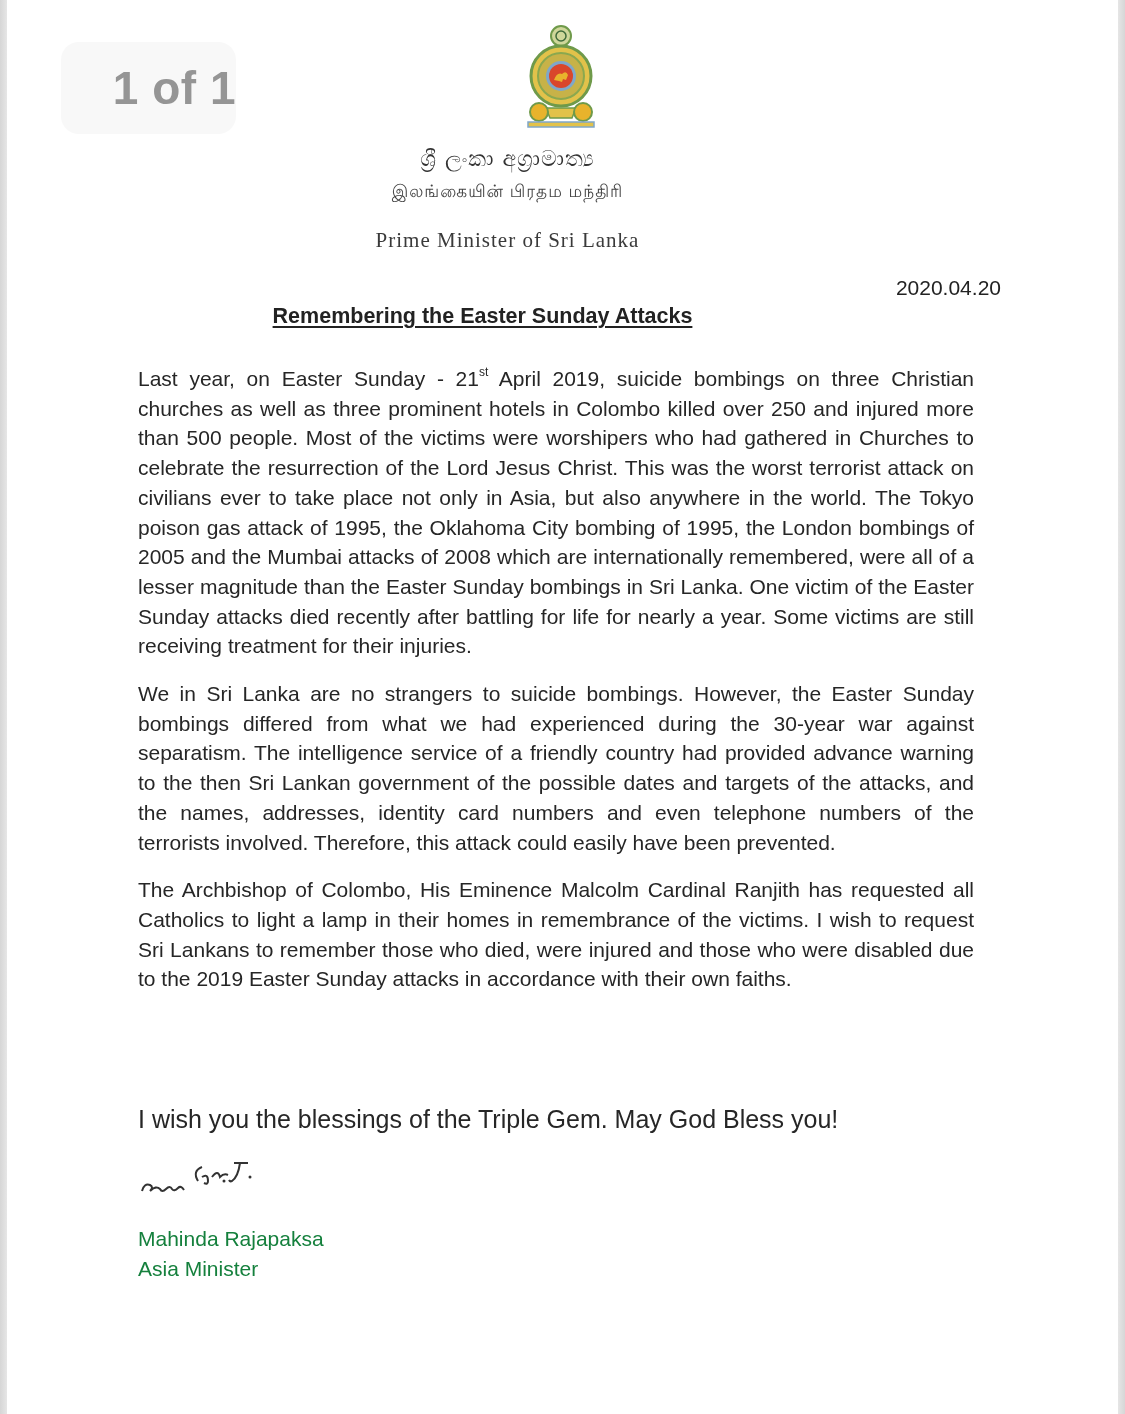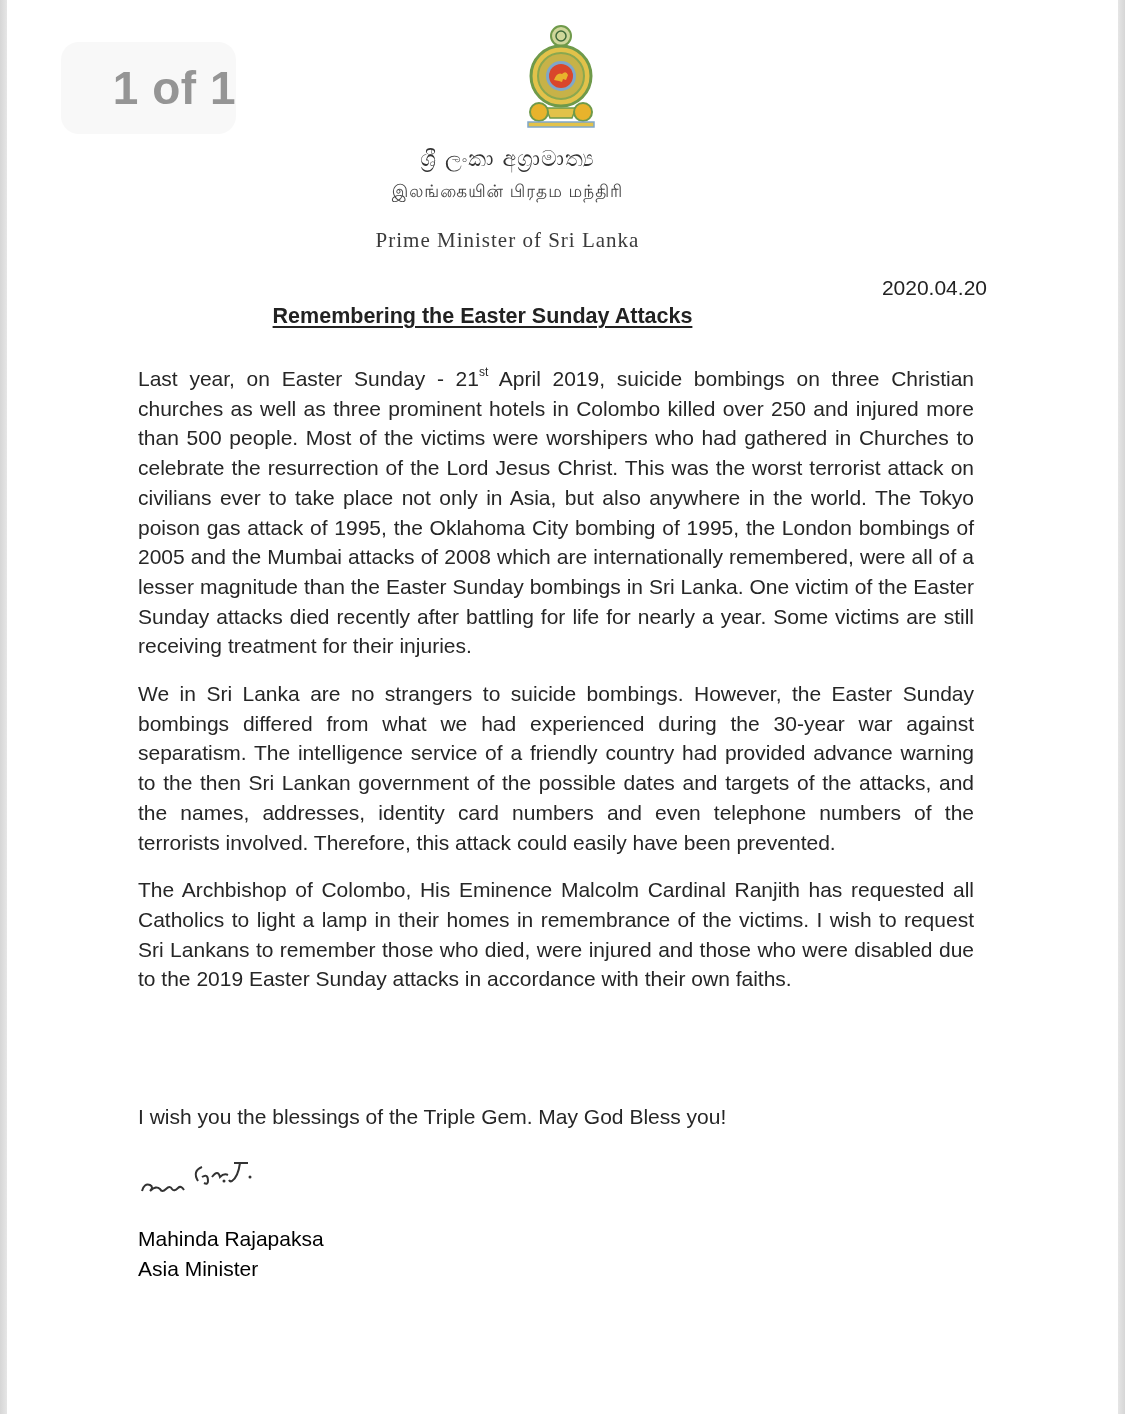--- a/index.html
+++ b/index.html
@@ -13,32 +13,32 @@
       position: absolute; left: 61px; top: 42px; width: 175px; height: 92px;
       background: #f8f8f8; border-radius: 18px;
       display: flex; align-items: center; justify-content: flex-end;
       font-size: 46px; font-weight: bold; color: #959595; letter-spacing: 0.5px;
     }
     .emblem { position: absolute; left: 524px; top: 24px; width: 74px; height: 108px; }
     .hdr-line { position: absolute; left: 0; width: 1015px; text-align: center; }
     .sinhala { top: 146px; font-size: 22px; color: #333; font-family: "DejaVu Sans", sans-serif; letter-spacing: 1px; }
     .tamil { top: 182px; font-size: 17px; color: #444; font-family: Liberation Sans, sans-serif; letter-spacing: 1px; }
     .eng-title { top: 212px; font-size: 21px; color: #3a3a3a; font-family: "Liberation Serif", serif; letter-spacing: 1px; left: 0; margin-top: 16px; }
-    .date { position: absolute; right: 138px; top: 276px; font-size: 21px; color: #222; }
+    .date { position: absolute; right: 124px; top: 276px; font-size: 21px; color: #222; }
     .title {
       position: absolute; left: 0; width: 965px; top: 304px; text-align: center;
       font-size: 21.5px; font-weight: bold; text-decoration: underline; color: #222;
       text-decoration-thickness: 2px; text-underline-offset: 3px;
     }
     .body-text { position: absolute; left: 138px; width: 848px; top: 364px; font-size: 21px; line-height: 29.7px; color: #262626; }
     .body-text p { margin: 0 12px 18px 0; text-align: justify; }
     .body-text sup { font-size: 12px; line-height: 0; position: relative; top: -2px; }
-    .closing { position: absolute; left: 138px; top: 1105px; font-size: 21px; color: #262626; }
+    .closing { position: absolute; left: 138px; top: 1105px; font-size: 25px; color: #262626; }
     .signature { position: absolute; left: 136px; top: 1155px; width: 150px; height: 50px; }
-    .signer { position: absolute; left: 138px; top: 1224px; font-size: 21px; line-height: 30px; color: #000000; }
+    .signer { position: absolute; left: 138px; top: 1224px; font-size: 21px; line-height: 30px; color: #15803d; }
   </style>
 </head>
 <body>
 
 <div class="edge-left"></div>
 <div class="edge-right"></div>
 
 <div class="page-badge">
   <span>1 of 1</span>
 </div>

